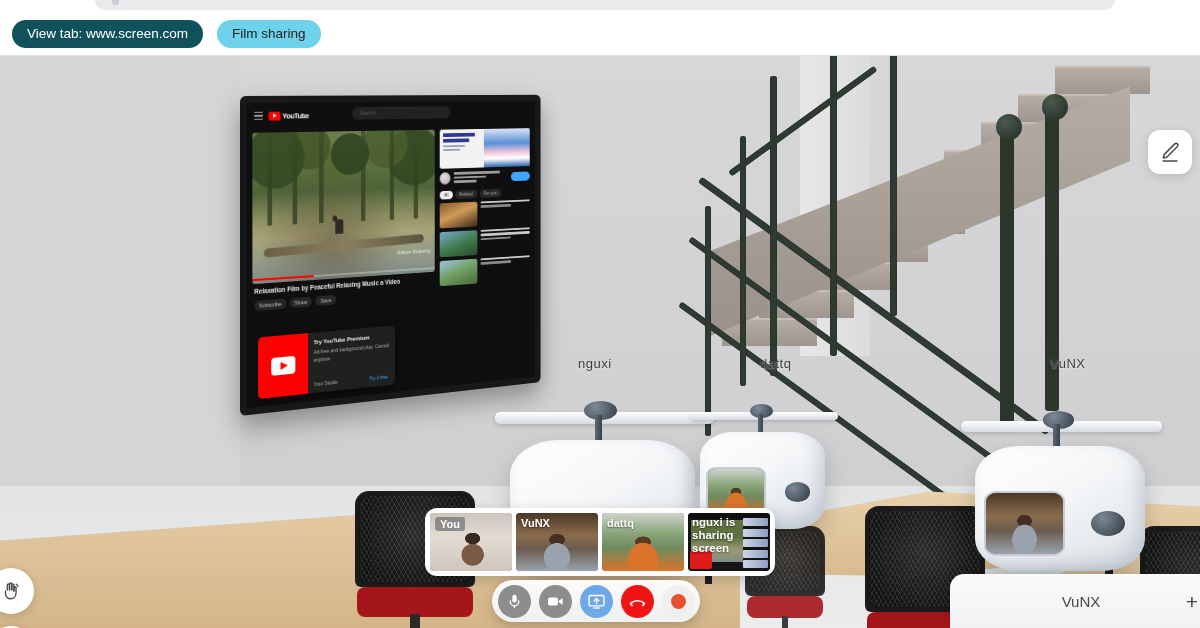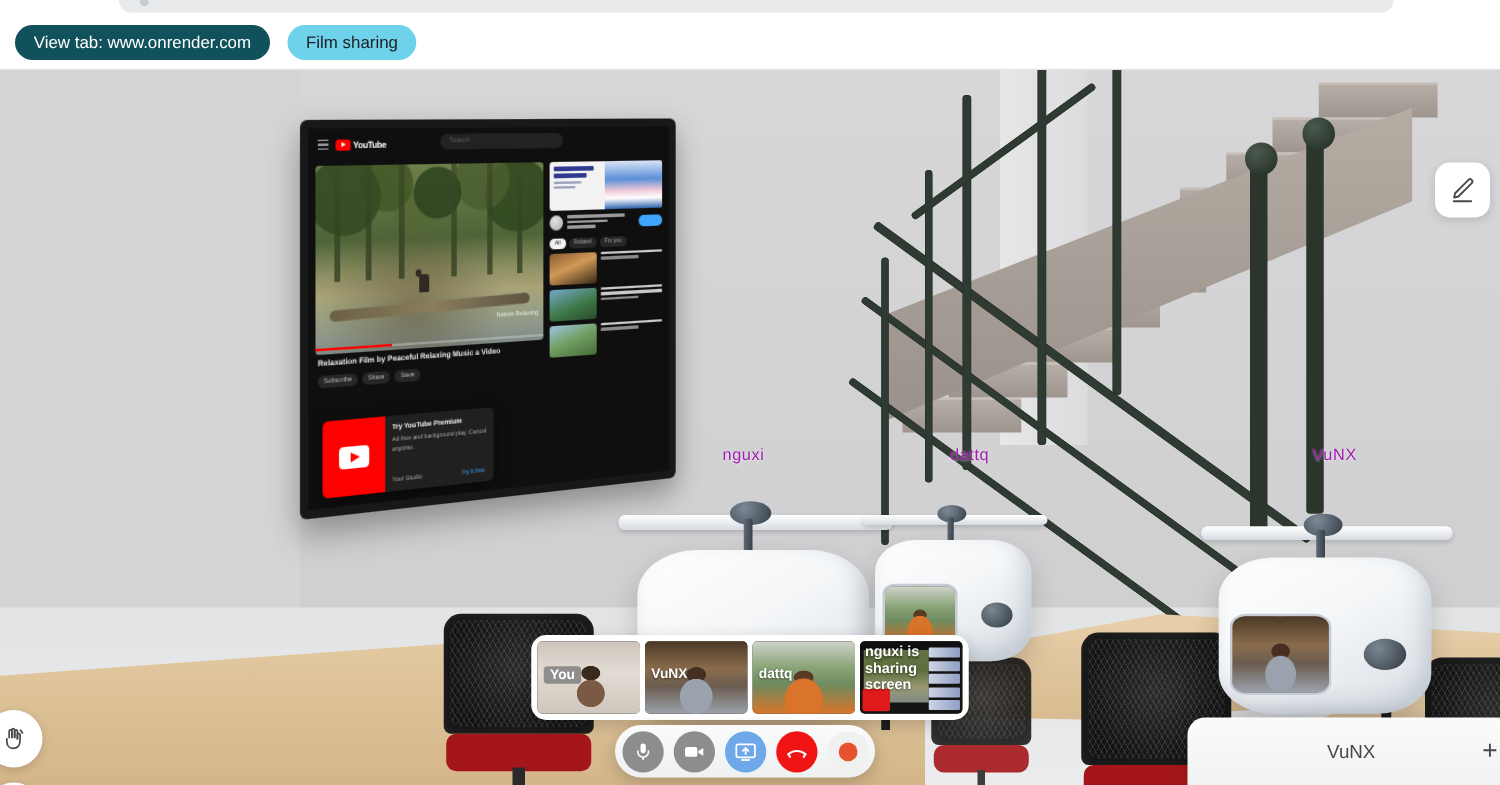--- a/index.html
+++ b/index.html
@@ -206,42 +206,42 @@
   .rdome { position:absolute; left:33%; top:26%; width:30%; height:17%;
      border-radius:50% 50% 40% 40%;
      background:radial-gradient(circle at 36% 28%,#8e9aa6,#3c4752); }
   .rprop { position:absolute; left:-8%; top:6%; width:118%; height:7%;
      border-radius:5px; background:linear-gradient(180deg,#ffffff,#d6dbe1);
      box-shadow:0 2px 4px rgba(0,0,0,.16); }
   .rproptip { position:absolute; left:40%; top:0%; width:18%; height:11%;
      border-radius:50%;
      background:radial-gradient(circle at 35% 30%,#7d8a96,#333d47); }
 
-  .nametag { position:absolute; color:#a21caf; font-size:13px; letter-spacing:.5px;
+  .nametag { position:absolute; color:#404040; font-size:13px; letter-spacing:.5px;
      filter: blur(.5px); text-shadow:0 1px 2px rgba(255,255,255,.6); }
 
   
   .side-btn { position:absolute; width:46px; height:46px; border-radius:50%;
      background:#ffffff; box-shadow:0 2px 8px rgba(0,0,0,.16);
      display:flex; align-items:center; justify-content:center; cursor:pointer; }
   #btn-raise-hand { left:-12px; top:512px; }
   #btn-emoji { left:-12px; top:570px; }
 
   
   #btn-draw { position:absolute; right:8px; top:74px; width:44px; height:44px;
      background:#ffffff; border-radius:12px; display:flex; align-items:center;
      justify-content:center; box-shadow:0 2px 8px rgba(0,0,0,.14); cursor:pointer; }
 
   
   .vidstrip { position:absolute; left:425px; top:508px; width:350px; height:68px;
      background:#ffffff; border-radius:12px; padding:5px;
      display:flex; gap:4px; box-shadow:0 4px 14px rgba(0,0,0,.18); }
   .vtile { position:relative; flex:1; border-radius:4px; overflow:hidden;
      cursor:pointer; background:#3a3a3a; }
-  .vtile .vlabel { position:absolute; left:5px; top:20px; color:#ffffff;
+  .vtile .vlabel { position:absolute; left:5px; top:4px; color:#ffffff;
      font-size:11px; font-weight:bold; z-index:3; text-shadow:0 1px 2px rgba(0,0,0,.55); }
   .vtile.you .vlabel { background:rgba(120,120,120,.78); border-radius:3px;
      padding:1px 5px; text-shadow:none; }
   .vtile.share .vlabel { left:4px; top:3px; line-height:1.15; font-size:11.5px;
      width:72px; }
   .cam-you { position:absolute; inset:0;
      background:
        radial-gradient(ellipse at 52% 72%, #7a5a44 0 18%, transparent 19%),
        radial-gradient(ellipse at 52% 44%, #3a2a1e 0 12%, transparent 13%),
        linear-gradient(180deg,#cdc4bb 0%, #e3dcd4 42%, #cfc7bd 100%); }
@@ -294,21 +294,21 @@
 <body>
 
 <div id="app">
 
   <div class="browser-sliver">
     <div class="sheet"></div>
     <div class="dot"></div>
   </div>
 
   <div class="share-bar">
-    <button class="btn-viewtab">View tab: www.onrender.com</button>
+    <button class="btn-viewtab">View tab: www.screen.com</button>
     <button class="btn-stopshare">Film sharing</button>
   </div>
 
   <div class="scene">
 
     <div class="wall"></div>
     <div class="wall-panel"></div>
     <div class="wall-panel2"></div>
     <div class="floor"></div>
 

